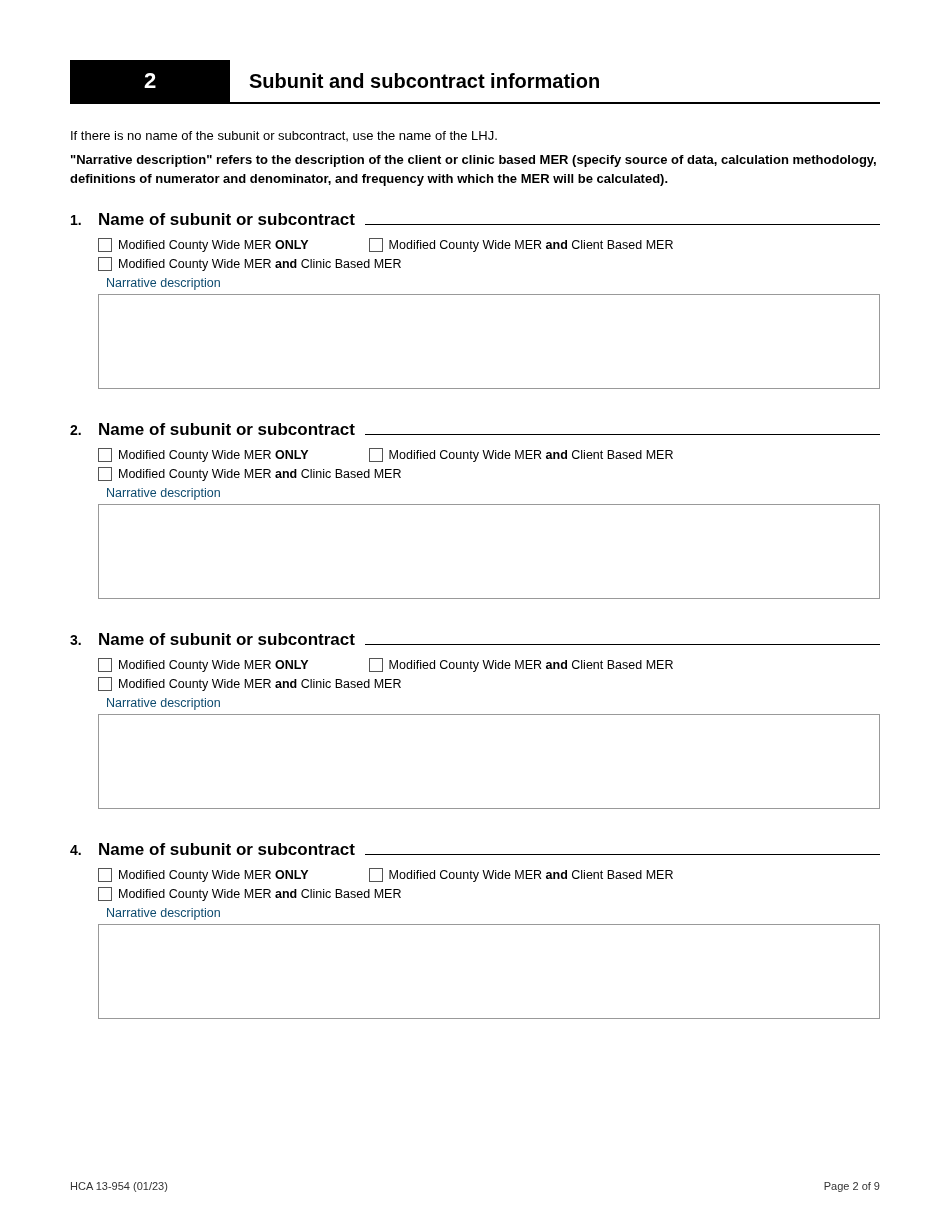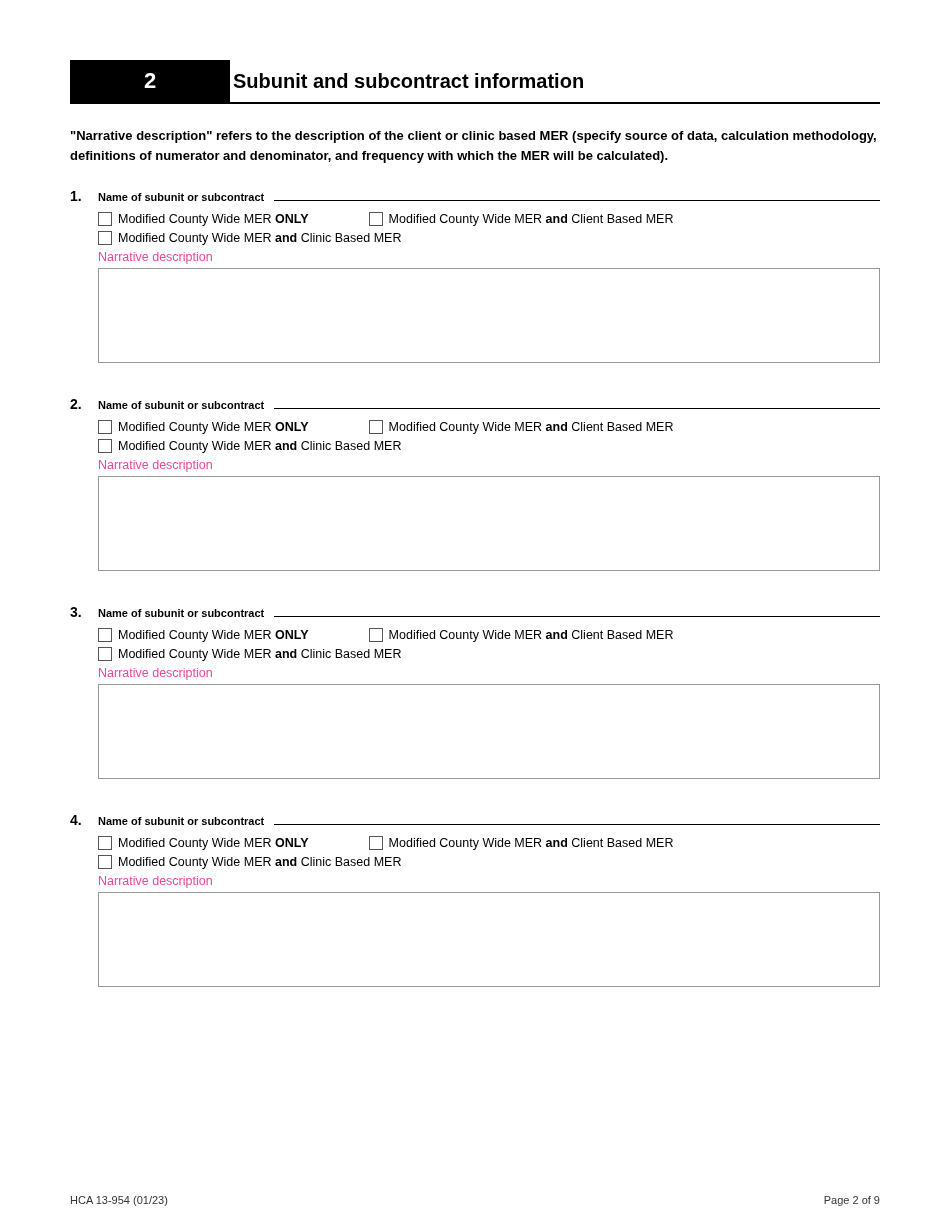--- a/index.html
+++ b/index.html
@@ -38,21 +38,21 @@
       font-size: 22px;
       font-weight: bold;
       width: 160px;
       text-align: center;
       padding: 8px 0;
       flex-shrink: 0;
     }
 
     .section-title-box {
       flex: 1;
-      padding: 8px 3px;
+      padding: 8px 19px;
       font-size: 20px;
       font-weight: bold;
       display: flex;
       align-items: center;
     }
 
     
     .intro-text {
       margin-bottom: 18px;
       line-height: 1.5;
@@ -78,21 +78,21 @@
     }
 
     .subunit-num {
       font-size: 14px;
       font-weight: bold;
       margin-right: 8px;
       min-width: 20px;
     }
 
     .subunit-name-label {
-      font-size: 11px;
+      font-size: 17px;
       font-weight: bold;
       margin-right: 10px;
     }
 
     .subunit-name-line {
       flex: 1;
       border-bottom: 1px solid #000;
       height: 18px;
     }
 
@@ -127,56 +127,57 @@
     .checkbox-label {
       font-size: 12.5px;
     }
 
     .checkbox-label .bold {
       font-weight: bold;
     }
 
     
     .narrative-label {
-      margin-left: 28px;
+      margin-left: 36px;
       font-size: 12.5px;
       margin-bottom: 4px;
-      color: #ec4899;
+      color: #0c4a6e;
     }
 
     .narrative-box {
       margin-left: 28px;
       border: 1px solid #999;
       height: 95px;
       background: #fff;
     }
 
     
     .page-footer {
       position: absolute;
-      bottom: 24px;
+      bottom: 38px;
       left: 70px;
       right: 70px;
       display: flex;
       justify-content: space-between;
       font-size: 11px;
       color: #333;
     }
   </style>
 </head>
 <body>
 
 <div class="page">
 
   <div class="section-header">
     <div class="section-number-box">2</div>
     <div class="section-title-box">Subunit and subcontract information</div>
   </div>
 
   <div class="intro-text">
+    <p>If there is no name of the subunit or subcontract, use the name of the LHJ.</p>
     <p class="bold-note">"Narrative description" refers to the description of the client or clinic based MER (specify source of data, calculation methodology, definitions of numerator and denominator, and frequency with which the MER will be calculated).</p>
   </div>
 
   <div>
 
     <div class="subunit-section">
       <div class="subunit-number-row">
         <span class="subunit-num">1.</span>
         <span class="subunit-name-label">Name of subunit or subcontract</span>
         <div class="subunit-name-line"></div>

